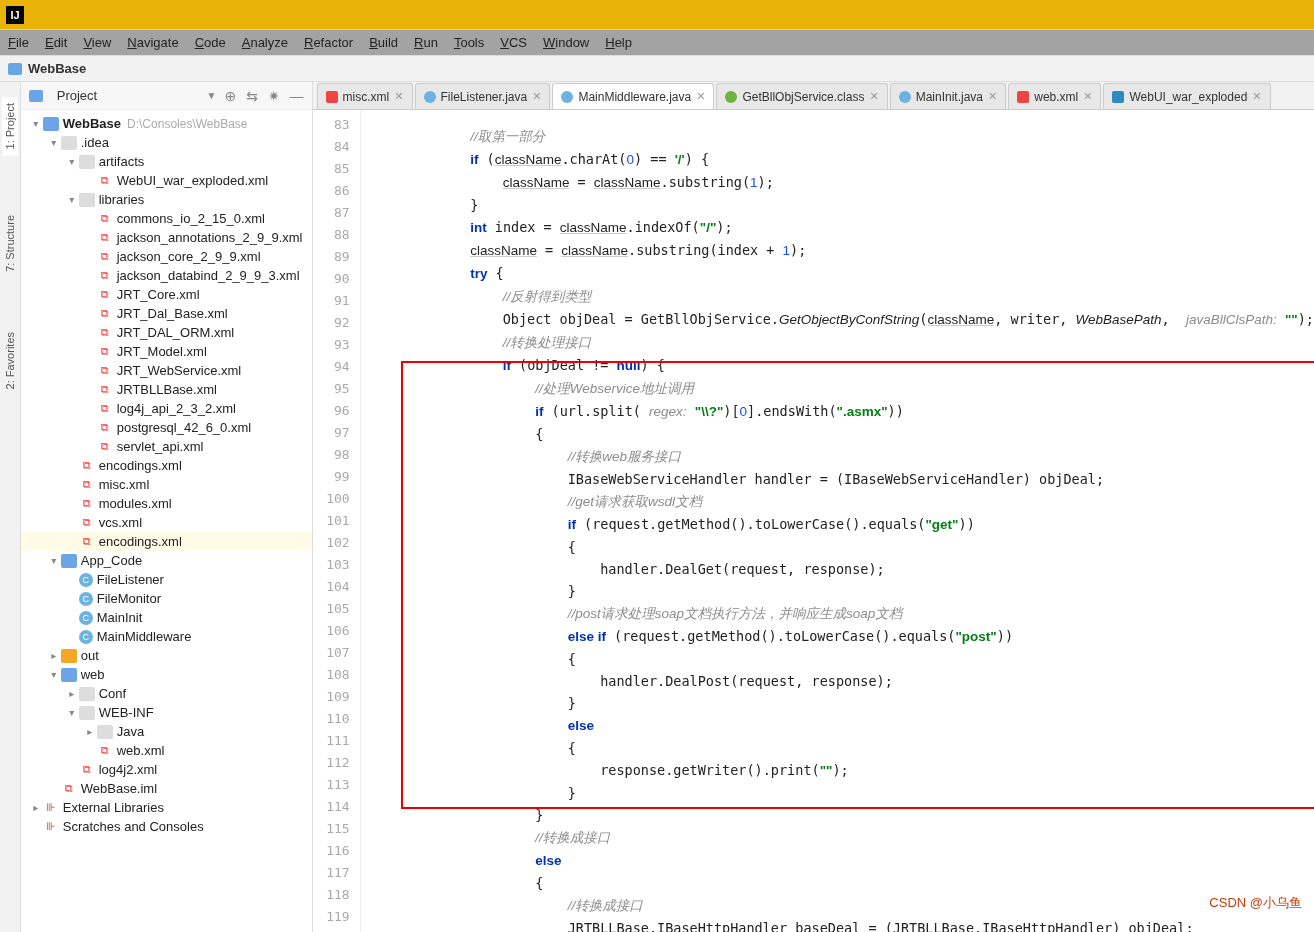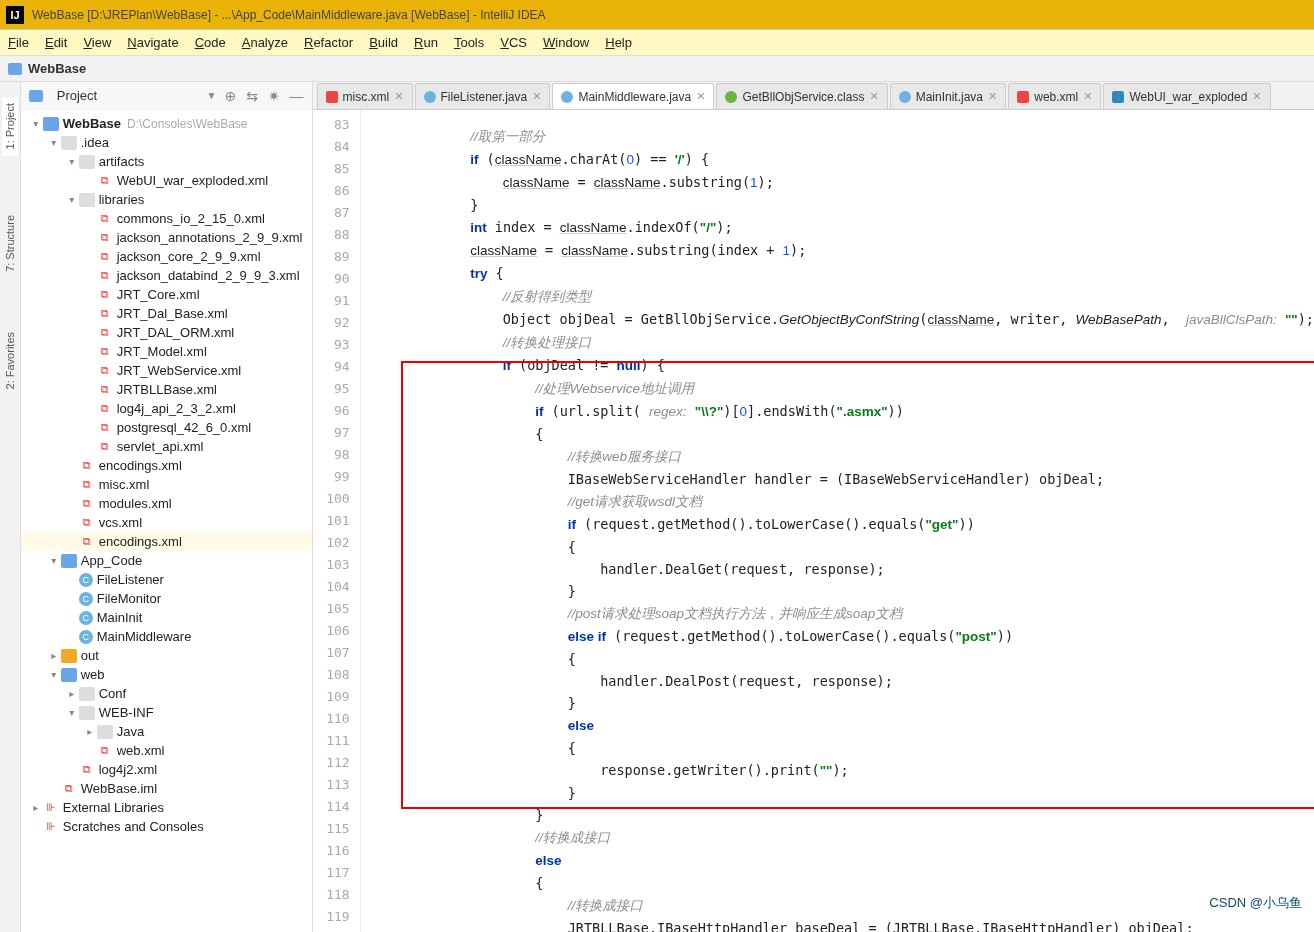--- a/index.html
+++ b/index.html
@@ -1,20 +1,20 @@
 <!DOCTYPE html>
 <html><head>
 <meta charset="utf-8">
 <style>
 * { margin:0; padding:0; box-sizing:border-box; font-family:"Segoe UI",Arial,sans-serif; }
 body { width:1314px; height:932px; background:#f2f2f2; font-size:13px; color:#333; overflow:hidden; position:relative; }
 .titlebar { height:30px; background:#eab308; display:flex; align-items:center; padding:0 6px; border-bottom:1px solid #ccc; }
 .titlebar .ij-logo { width:18px; height:18px; background:#000; color:#fff; font-size:11px; display:flex; align-items:center; justify-content:center; margin-right:8px; font-weight:bold; }
 .titlebar .title { font-size:12px; color:#444; }
-.menubar { height:26px; background:#fef9c3; display:flex; align-items:center; padding:0 8px; gap:16px; border-bottom:1px solid #ddd; }
+.menubar { height:26px; background:#a3a3a3; display:flex; align-items:center; padding:0 8px; gap:16px; border-bottom:1px solid #ddd; }
 .menubar span { font-size:13px; color:#222; cursor:pointer; }
 .menubar span u { text-decoration:underline; }
 .navbar { height:26px; background:#f2f2f2; display:flex; align-items:center; padding:0 8px; border-bottom:1px solid #ddd; }
 .navbar .folder-ic { width:14px; height:12px; background:#6aa5e8; margin-right:6px; border-radius:2px; }
 .navbar .proj-name { font-weight:bold; color:#333; }
 .main { display:flex; height:calc(100% - 82px); }
 .left-rail { width:24px; background:#f2f2f2; border-right:1px solid #ddd; display:flex; flex-direction:column; align-items:center; padding-top:15px; gap:60px; }
 .left-rail .railtab { writing-mode:vertical-rl; transform:rotate(180deg); font-size:11px; color:#555; cursor:pointer; display:flex; align-items:center; gap:4px; }
 .left-rail .railtab.active { background:#fff; padding:6px 2px; }
 .project-panel { width:340px; background:#fff; border-right:1px solid #ddd; display:flex; flex-direction:column; }
@@ -50,28 +50,27 @@
 .gutter { width:48px; background:#fff; border-right:1px solid #eee; text-align:right; padding:4px 10px 4px 0; color:#aaa; font-family:Consolas,monospace; font-size:13px; line-height:22px; }
 .code { flex:1; padding:4px 0 4px 12px; font-family:Consolas,monospace; font-size:13.5px; line-height:22px; white-space:pre; overflow:auto; color:#222;margin-top:11px; }
 .kw { color:#0033b3; font-weight:bold; }
 .str { color:#067d17; font-weight:bold; }
 .cm { color:#8c8c8c; font-style:italic; }
 .num { color:#1750eb; }
 .var { text-decoration:underline; text-decoration-color:#ccc; }
 .cls { font-style:italic; }
 .param { color:#8c8c8c; font-style:italic; }
 .hilite-box { position:absolute; border:2px solid #e00; pointer-events:none; }
-.watermark { position:absolute; right:12px; bottom:20px; font-size:13px; color:#0c4a6e;margin-left:25px; }
+.watermark { position:absolute; right:12px; bottom:20px; font-size:13px; color:#c2410c;margin-left:25px; }
 </style>
 </head>
 <body>
 
 <div class="titlebar">
   <div class="ij-logo">IJ</div>
-  <div class="title">WebBase [D:\JREPlan\WebBase] - ...\App_Code\MainMiddleware.java [WebBase] - IntelliJ IDEA</div>
 </div>
 
 <div class="menubar" id="menubar">
     <span><u>F</u>ile</span>
     <span><u>E</u>dit</span>
     <span><u>V</u>iew</span>
     <span><u>N</u>avigate</span>
     <span><u>C</u>ode</span>
     <span><u>A</u>nalyze</span>
     <span><u>R</u>efactor</span>

